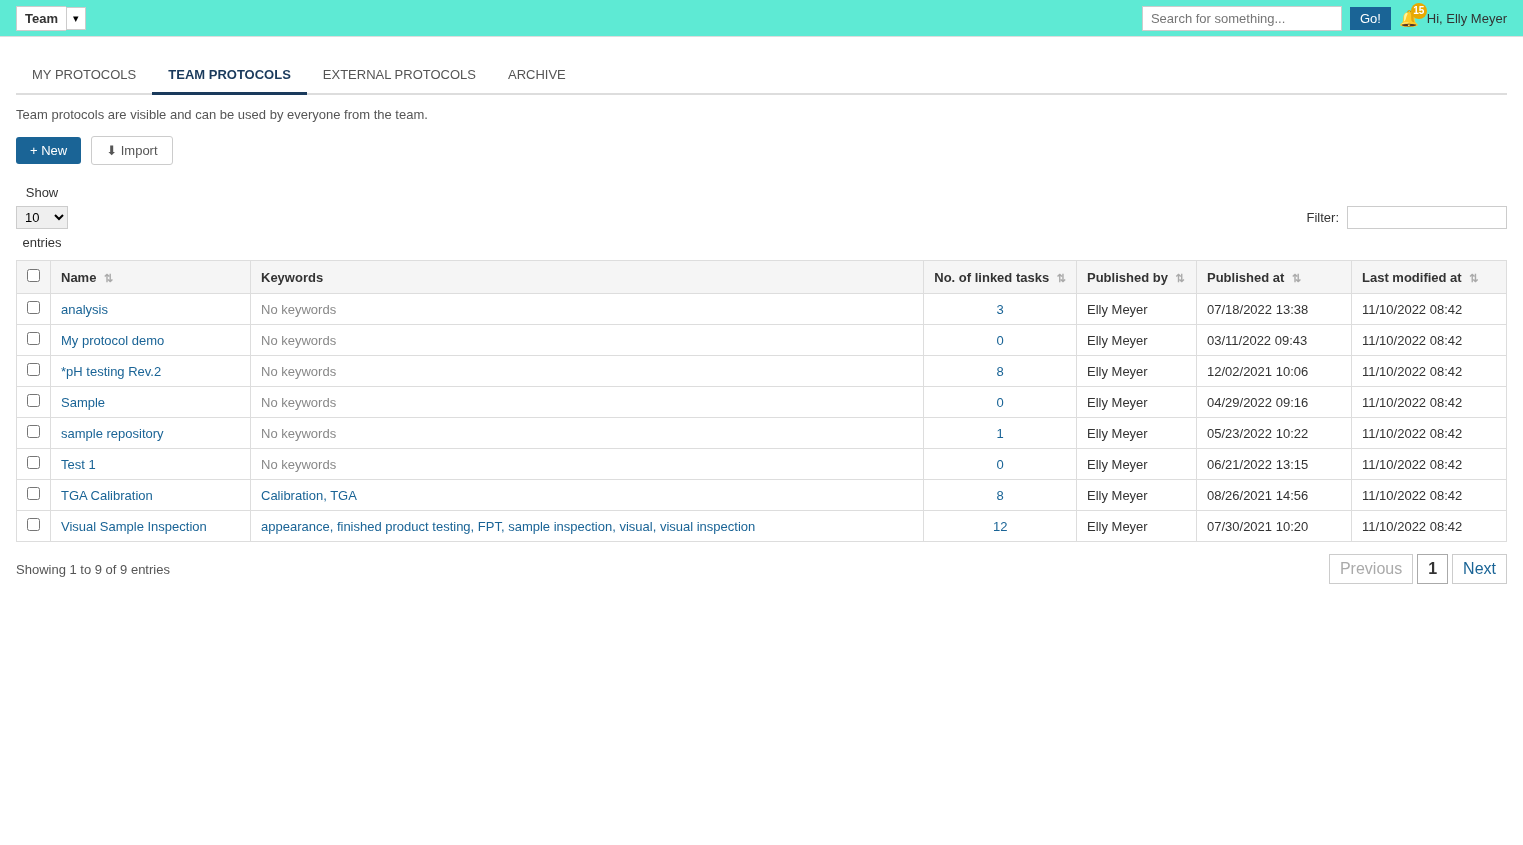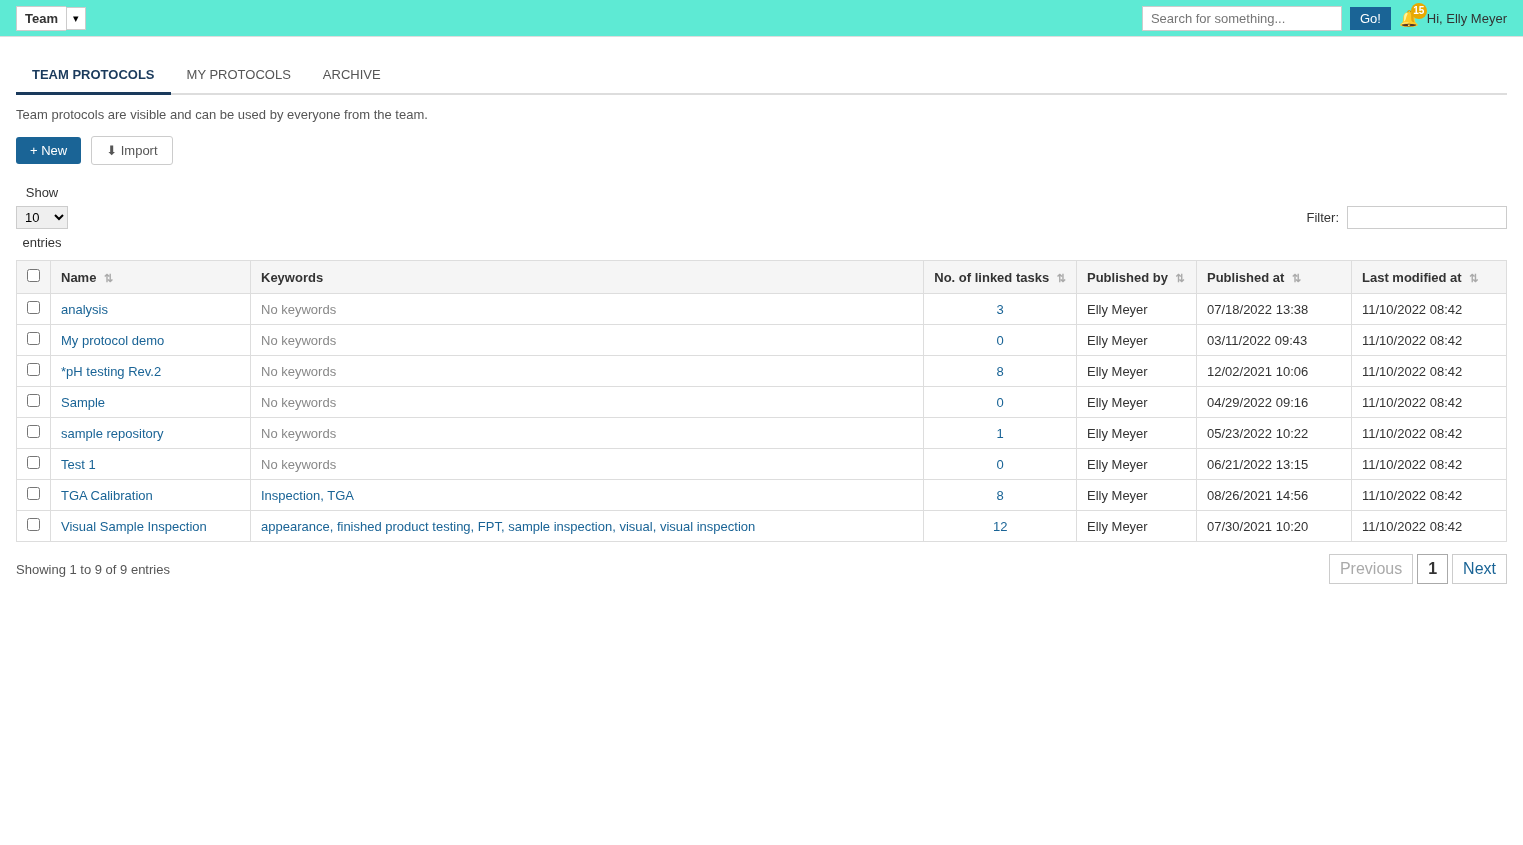--- a/index.html
+++ b/index.html
@@ -280,22 +280,23 @@
       🔔
       <span class="notification-badge">15</span>
     </div>
     <span class="user-greeting">Hi, Elly Meyer</span>
   </div>
 </div>
 
 <div class="main">
 
   <div class="tabs">
+    <div class="tab">MY PROTOCOLS</div>
     <div class="tab active">TEAM PROTOCOLS</div>
-    <div class="tab">MY PROTOCOLS</div>
+    <div class="tab">EXTERNAL PROTOCOLS</div>
     <div class="tab">ARCHIVE</div>
   </div>
 
   <p class="description">Team protocols are visible and can be used by everyone from the team.</p>
 
   <div class="actions-row">
     <button class="btn-new">+ New</button>
     <button class="btn-import">⬇ Import</button>
   </div>
 
@@ -399,21 +400,21 @@
           <td class="col-name"><a class="link-blue" href="#">Test 1</a></td>
           <td class="col-keywords" style="color: rgb(136, 136, 136);">No keywords</td>
           <td class="col-linked" style="text-align: center;"><a class="num-link" href="#">0</a></td>
           <td class="col-published-by">Elly Meyer</td>
           <td class="col-published-at">06/21/2022 13:15</td>
           <td class="col-modified-at">11/10/2022 08:42</td>
         </tr>
         <tr>
           <td class="col-checkbox"><input type="checkbox" style=""></td>
           <td class="col-name"><a class="link-blue" href="#">TGA Calibration</a></td>
-          <td class="col-keywords" style="color: rgb(26, 100, 150);">Inspection, TGA</td>
+          <td class="col-keywords" style="color: rgb(26, 100, 150);">Calibration, TGA</td>
           <td class="col-linked" style="text-align: center;"><a class="num-link" href="#">8</a></td>
           <td class="col-published-by">Elly Meyer</td>
           <td class="col-published-at">08/26/2021 14:56</td>
           <td class="col-modified-at">11/10/2022 08:42</td>
         </tr>
         <tr>
           <td class="col-checkbox"><input type="checkbox" style=""></td>
           <td class="col-name"><a class="link-blue" href="#">Visual Sample Inspection</a></td>
           <td class="col-keywords" style="color: rgb(26, 100, 150);">appearance, finished product testing, FPT, sample inspection, visual, visual inspection</td>
           <td class="col-linked" style="text-align: center;"><a class="num-link" href="#">12</a></td>

